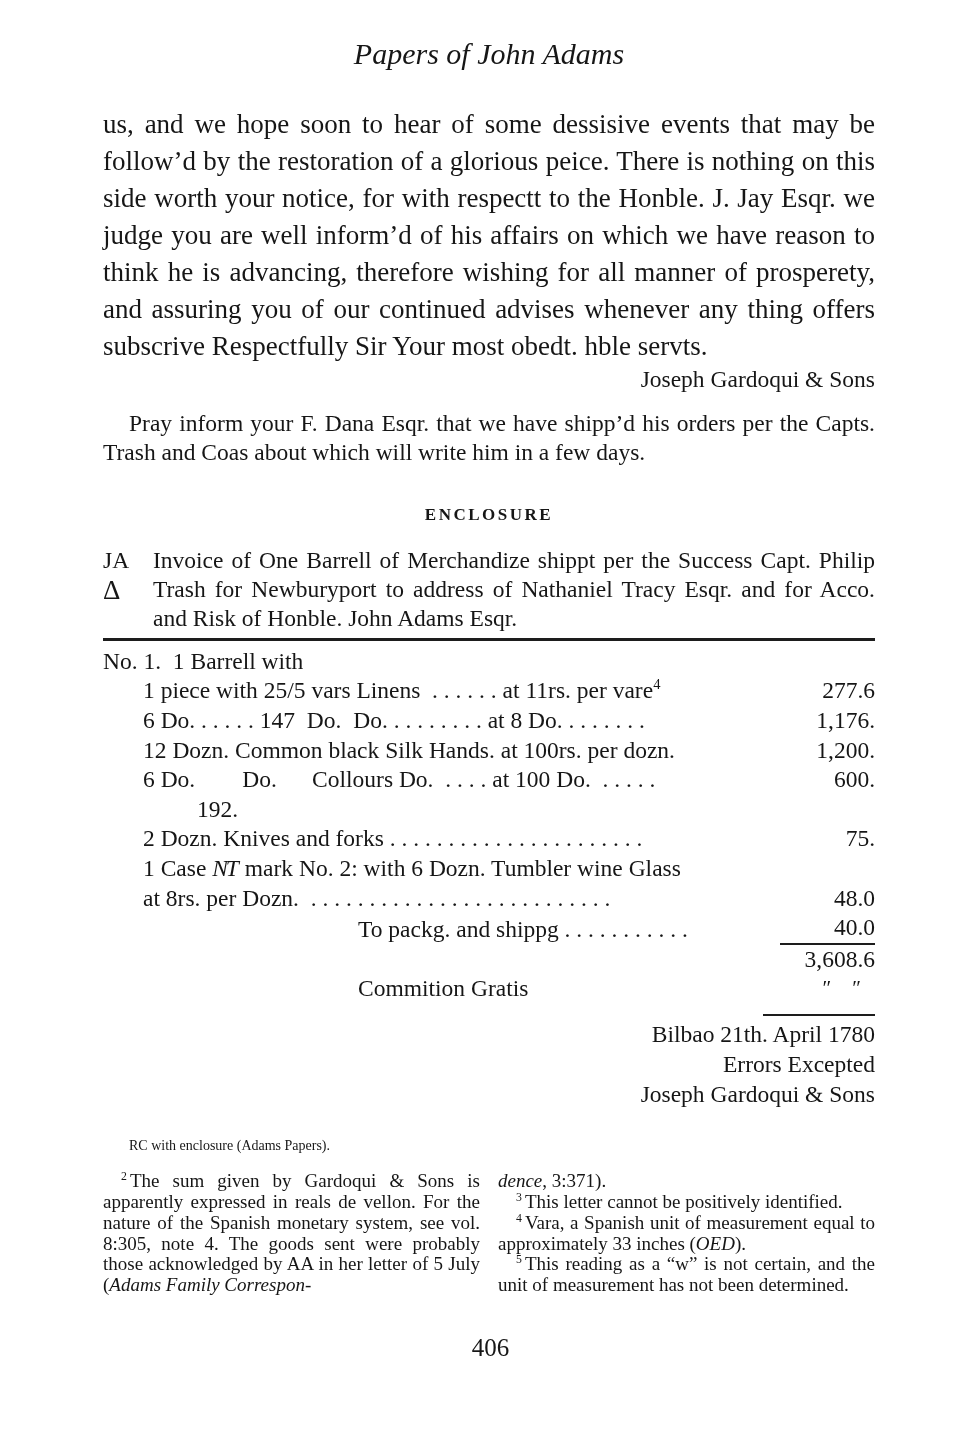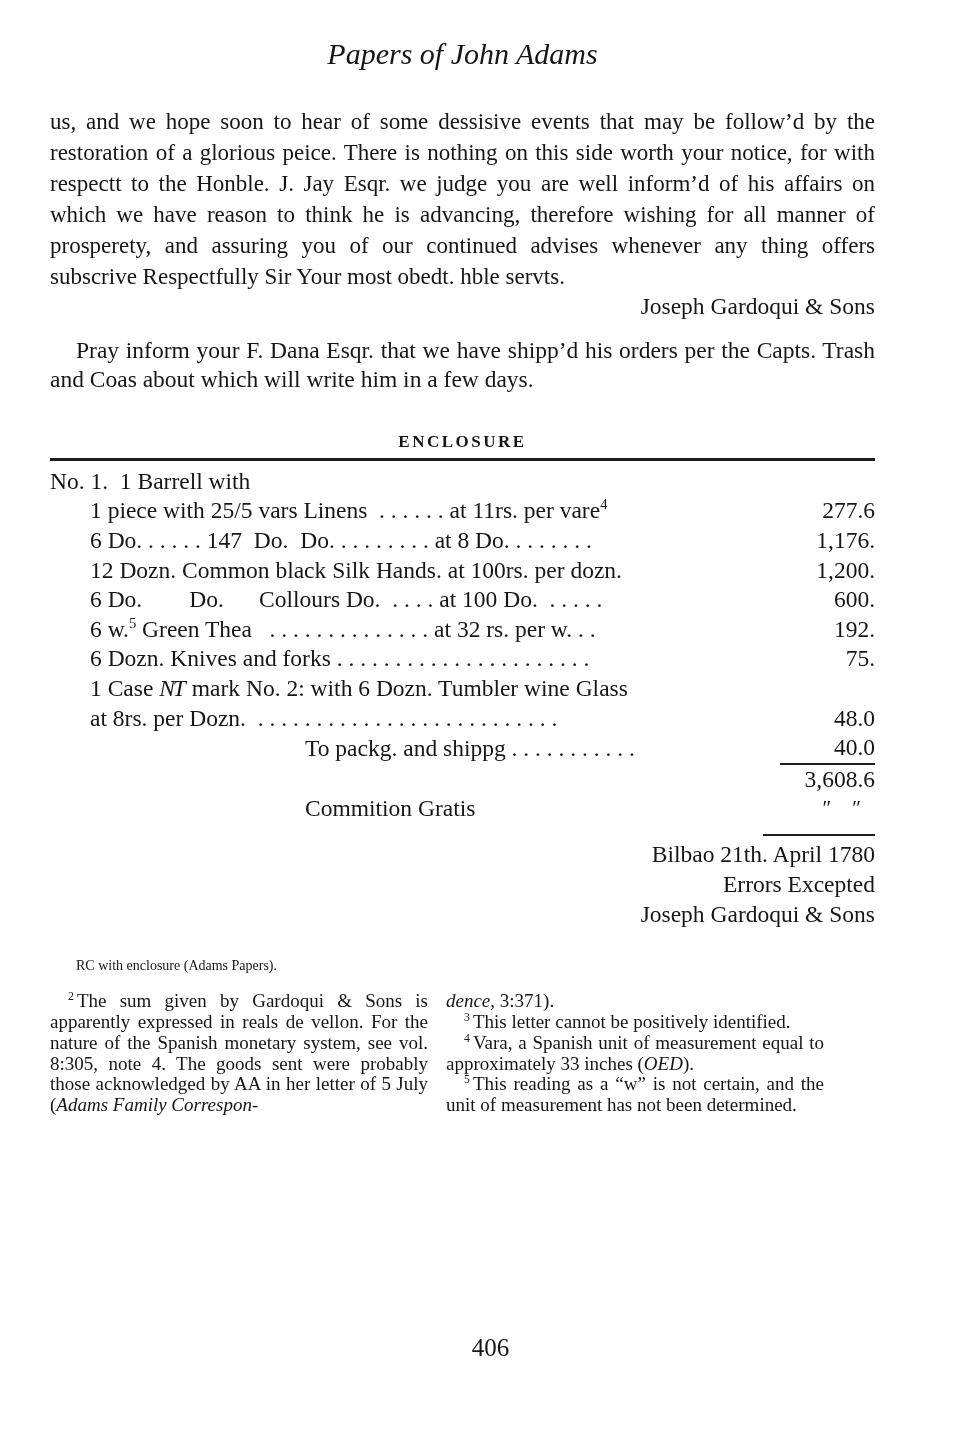--- a/index.html
+++ b/index.html
@@ -1,38 +1,38 @@
 <!DOCTYPE html>
 <html><head>
 <meta charset="utf-8">
 <style>
   html,body{margin:0;padding:0;background:#ffffff;}
   body{width:965px;height:1440px;position:relative;overflow:hidden;
        font-family:"Liberation Serif","DejaVu Serif",serif;color:#161616;
        -webkit-font-smoothing:antialiased;}
   .page{position:absolute;top:0;left:0;width:965px;height:1440px;
-        padding:36px 90px 0 50px;box-sizing:border-box;}
+        padding:36px 90px 0 103px;box-sizing:border-box;}
   
   .title{font-style:italic;text-align:center;font-size:30px;line-height:36px;}
   
-  .body-par{font-size:23px;line-height:31px;text-align:justify;margin:34px 0 0 0;}
+  .body-par{font-size:27px;line-height:37px;text-align:justify;margin:34px 0 0 0;}
   .sig-line{font-size:23.5px;line-height:29.6px;text-align:right;margin:0;}
   .ps-par{font-size:23.5px;line-height:29.6px;text-align:justify;margin:14px 0 0 0;
           text-indent:26px;}
   
   .enc-head{margin-top:36px;text-align:center;font-size:17px;letter-spacing:2.5px;
             font-weight:600;line-height:22px;}
   .enc-wrap{position:relative;margin-top:20px;}
   .enc-margin{position:absolute;left:0;top:0;width:50px;font-size:23.5px;line-height:29px;}
   .enc-margin .delta{font-size:27px;line-height:30px;}
   .enc-desc{margin-left:50px;font-size:23.5px;line-height:29px;text-align:justify;}
   .rule-full{border:none;border-top:3px solid #1d1d1d;margin:5px 0 0 0;}
   
   .invoice{margin-top:6px;font-size:23.5px;line-height:29.6px;}
-  .inv-row{display:flex;align-items:center;}
+  .inv-row{display:flex;align-items:flex-end;}
   .inv-row .desc{flex:1;white-space:pre-wrap;}
   .inv-row .amt{min-width:95px;text-align:right;white-space:pre-wrap;}
   .ind1{padding-left:40px;}
   .ind2{padding-left:255px;}
   sup{font-size:0.62em;line-height:0;}
   .ntmark{font-style:italic;letter-spacing:-2px;padding-right:2px;}
   .amt-underline{border-bottom:2px solid #1d1d1d;}
   .ditto{min-width:95px;text-align:right;white-space:pre-wrap;padding-right:14px;
          font-size:21px;}
   .rule-short-wrap{display:flex;justify-content:flex-end;}
@@ -55,20 +55,27 @@
 <div class="page">
 
   <div class="title">Papers of John Adams</div>
 
   <p class="body-par">us, and we hope soon to hear of some dessisive events that may be follow’d by the restoration of a glorious peice. There is nothing on this side worth your notice, for with respectt to the Honble. J. Jay Esqr. we judge you are well inform’d of his affairs on which we have reason to think he is advancing, therefore wishing for all manner of prosperety, and assuring you of our continued advises whenever any thing offers subscrive Respectfully Sir Your most obedt. hble servts.</p>
   <p class="sig-line">Joseph Gardoqui &amp; Sons</p>
   <p class="ps-par">Pray inform your F. Dana Esqr. that we have shipp’d his orders per the Capts. Trash and Coas about which will write him in a few days.</p>
 
   <div class="enc-head">ENCLOSURE</div>
 
+  <div class="enc-wrap">
+    <div class="enc-margin">
+      <div>JA</div>
+      <div class="delta">Δ</div>
+    </div>
+    <div class="enc-desc">Invoice of One Barrell of Merchandize shippt per the Success Capt. Philip Trash for Newburyport to address of Nathaniel Tracy Esqr. and for Acco. and Risk of Honble. John Adams Esqr.</div>
+  </div>
 
   <hr class="rule-full">
 
   <div class="invoice">
     <div class="inv-row">
       <span class="desc">No. 1.  1 Barrell with</span>
     </div>
 
     <div class="inv-row ind1">
       <span class="desc"><span>1 piece with 25/5 vars Linens  . . . . . . at 11rs. per vare</span><sup>4</sup></span>
@@ -84,26 +91,25 @@
       <span class="desc">12 Dozn. Common black Silk Hands. at 100rs. per dozn.</span>
       <span class="amt">1,200.</span>
     </div>
 
     <div class="inv-row ind1">
       <span class="desc">6 Do.        Do.      Collours Do.  . . . . at 100 Do.  . . . . .</span>
       <span class="amt">600.</span>
     </div>
 
     <div class="inv-row ind1">
-      <span class="desc"><span>6 w.</span><sup>5</sup><span> Green Thea   . . . . . . . . . . . . . . at 32 rs. per w. . .</span></span>
       <span class="amt">192.</span>
     </div>
 
     <div class="inv-row ind1">
-      <span class="desc">6 Dozn. Knives and forks . . . . . . . . . . . . . . . . . . . . . .</span>
+      <span class="desc">2 Dozn. Knives and forks . . . . . . . . . . . . . . . . . . . . . .</span>
       <span class="amt">75.</span>
     </div>
 
     <div class="inv-row ind1">
       <span class="desc"><span>1 Case </span><span class="ntmark">NT</span><span> mark No. 2: with 6 Dozn. Tumbler wine Glass</span></span>
     </div>
 
     <div class="inv-row ind1">
       <span class="desc">at 8rs. per Dozn.  . . . . . . . . . . . . . . . . . . . . . . . . . .</span>
       <span class="amt">48.0</span>

